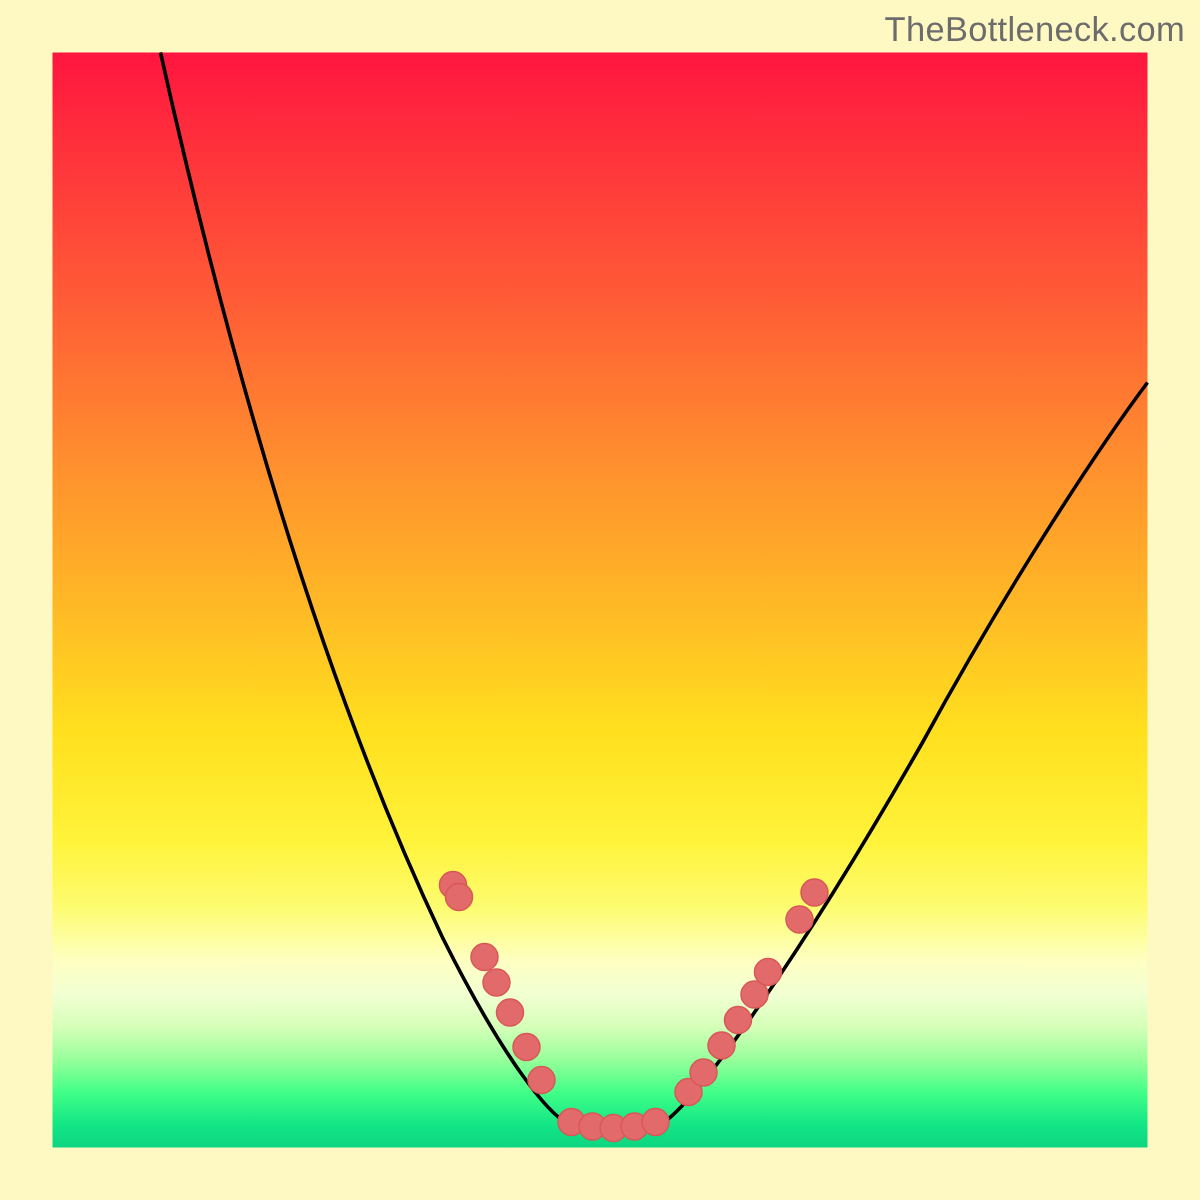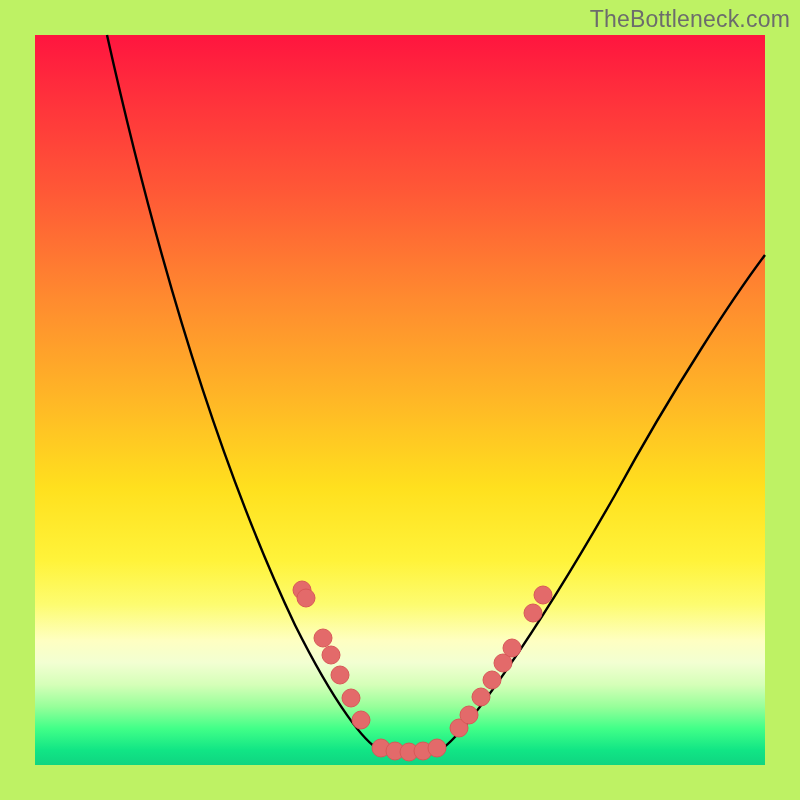--- a/index.html
+++ b/index.html
@@ -10,21 +10,21 @@
     overflow: hidden;
     background: #000;
     font-family: Arial, Helvetica, sans-serif;
   }
   .frame {
     position: absolute;
     top: 0;
     left: 0;
     width: 800px;
     height: 800px;
-    background: #bef264;
+    background: #fef9c3;
   }
   .plot {
     position: absolute;
     top: 35px;
     left: 35px;
     width: 730px;
     height: 730px;
     
     background: linear-gradient(
       to bottom,

